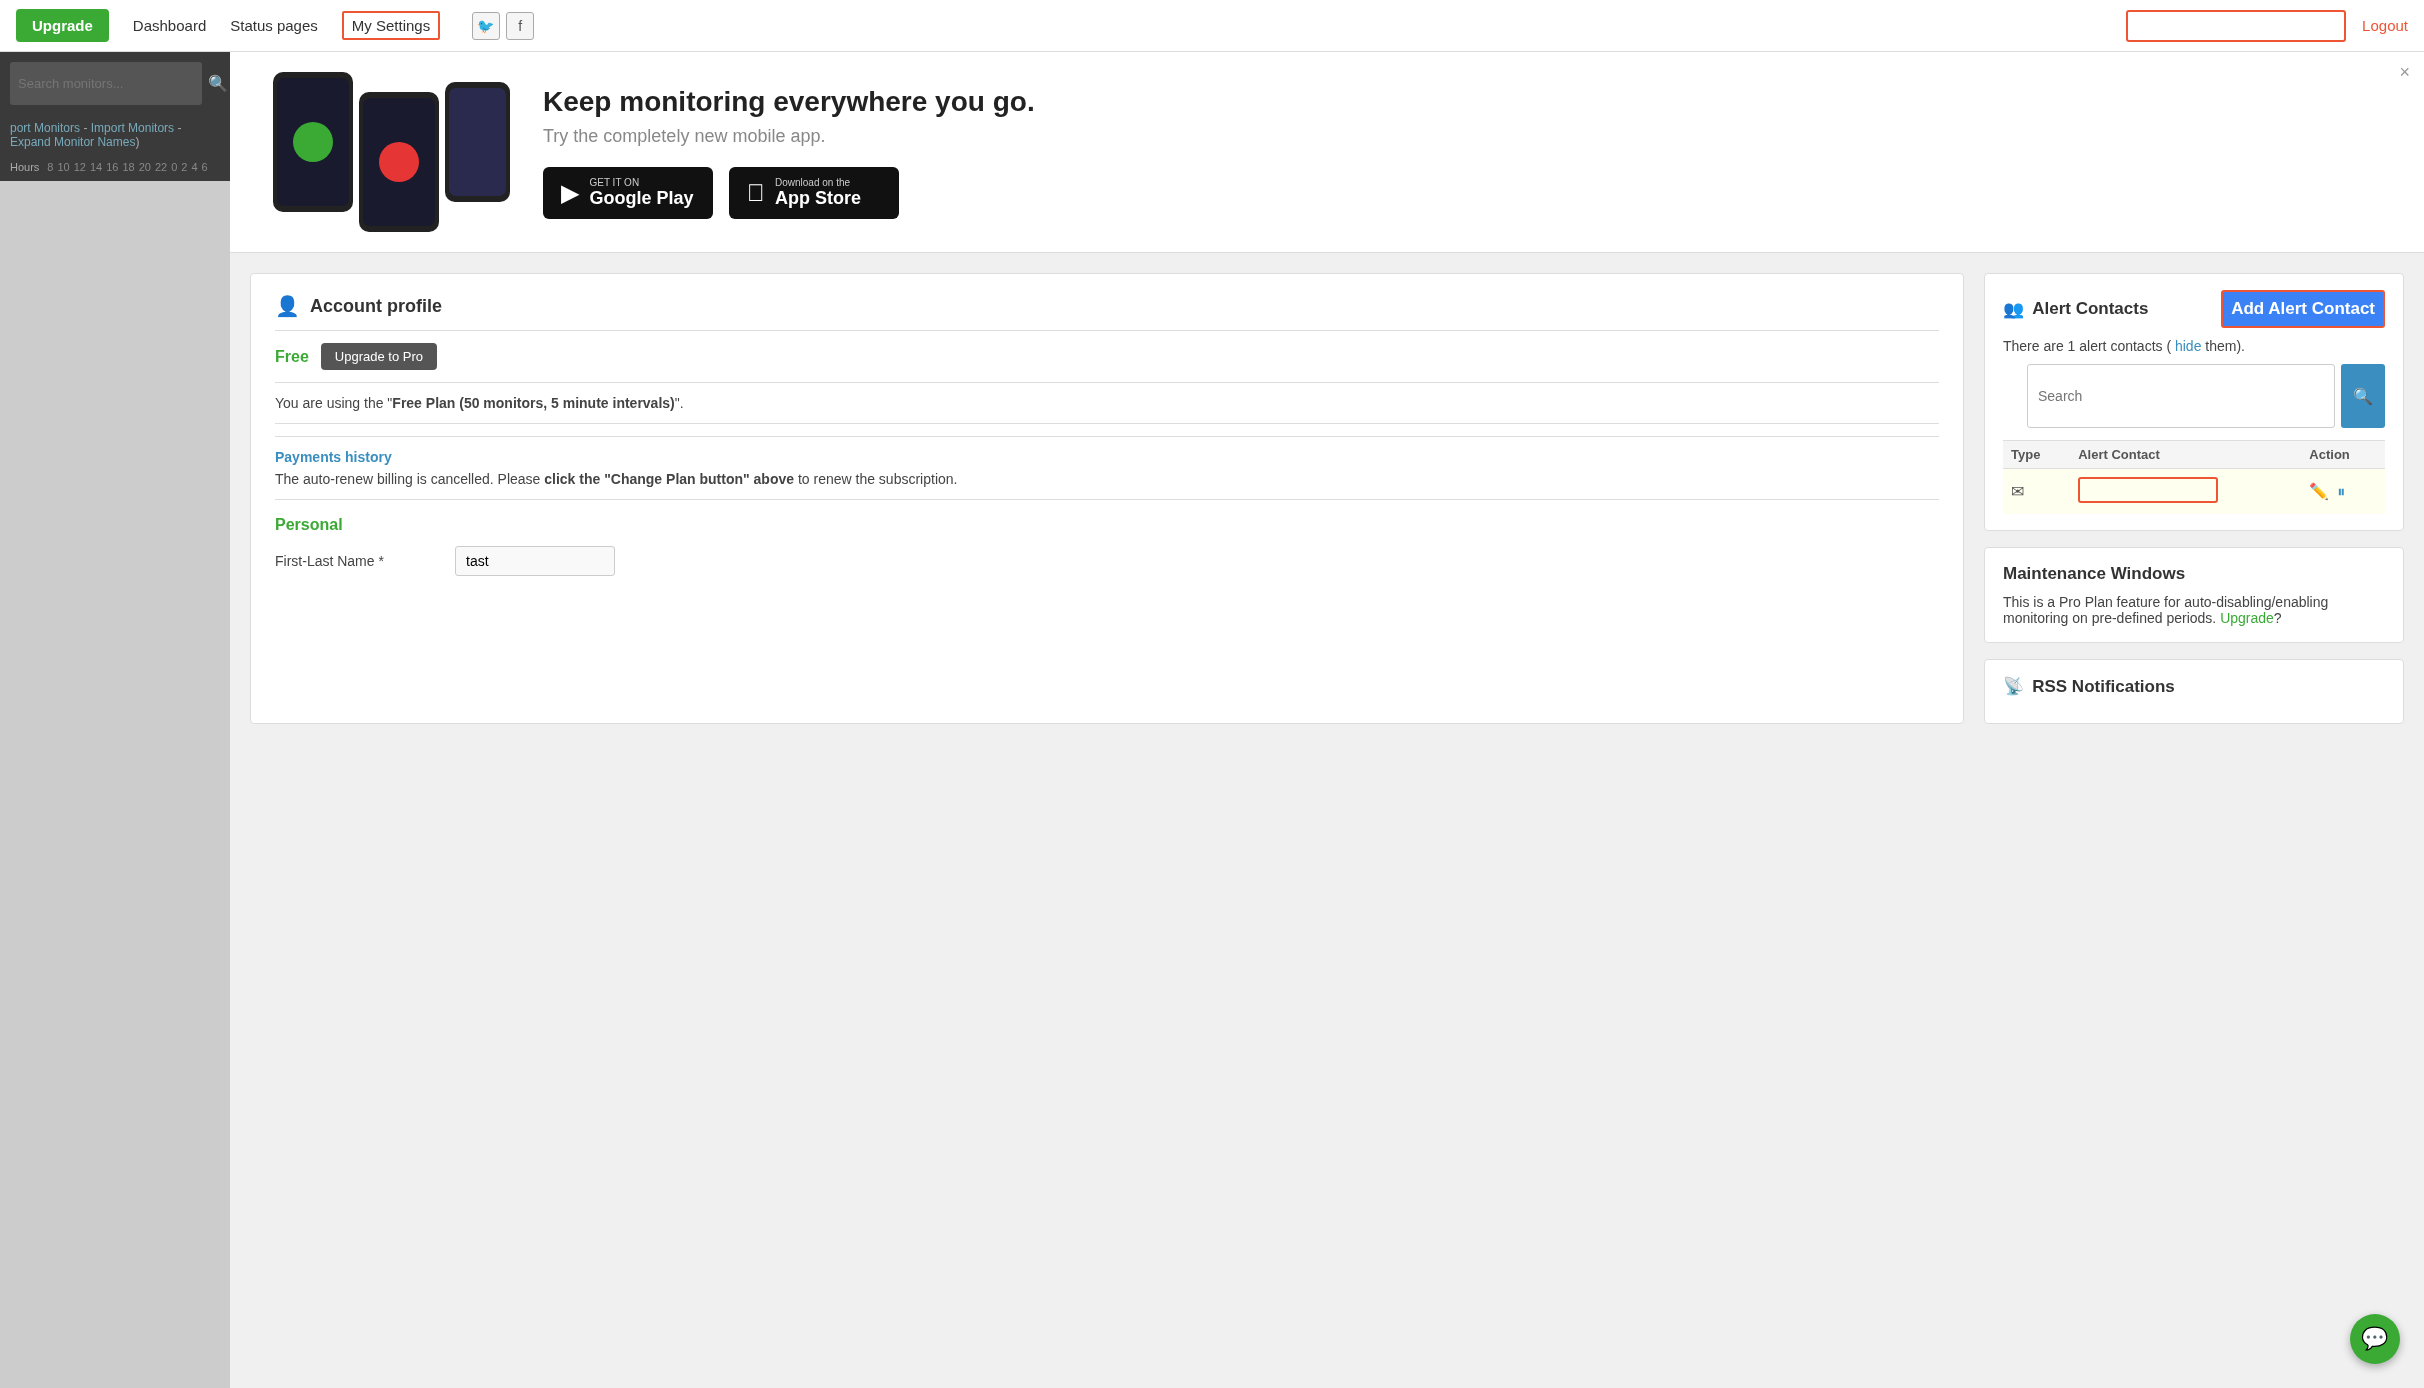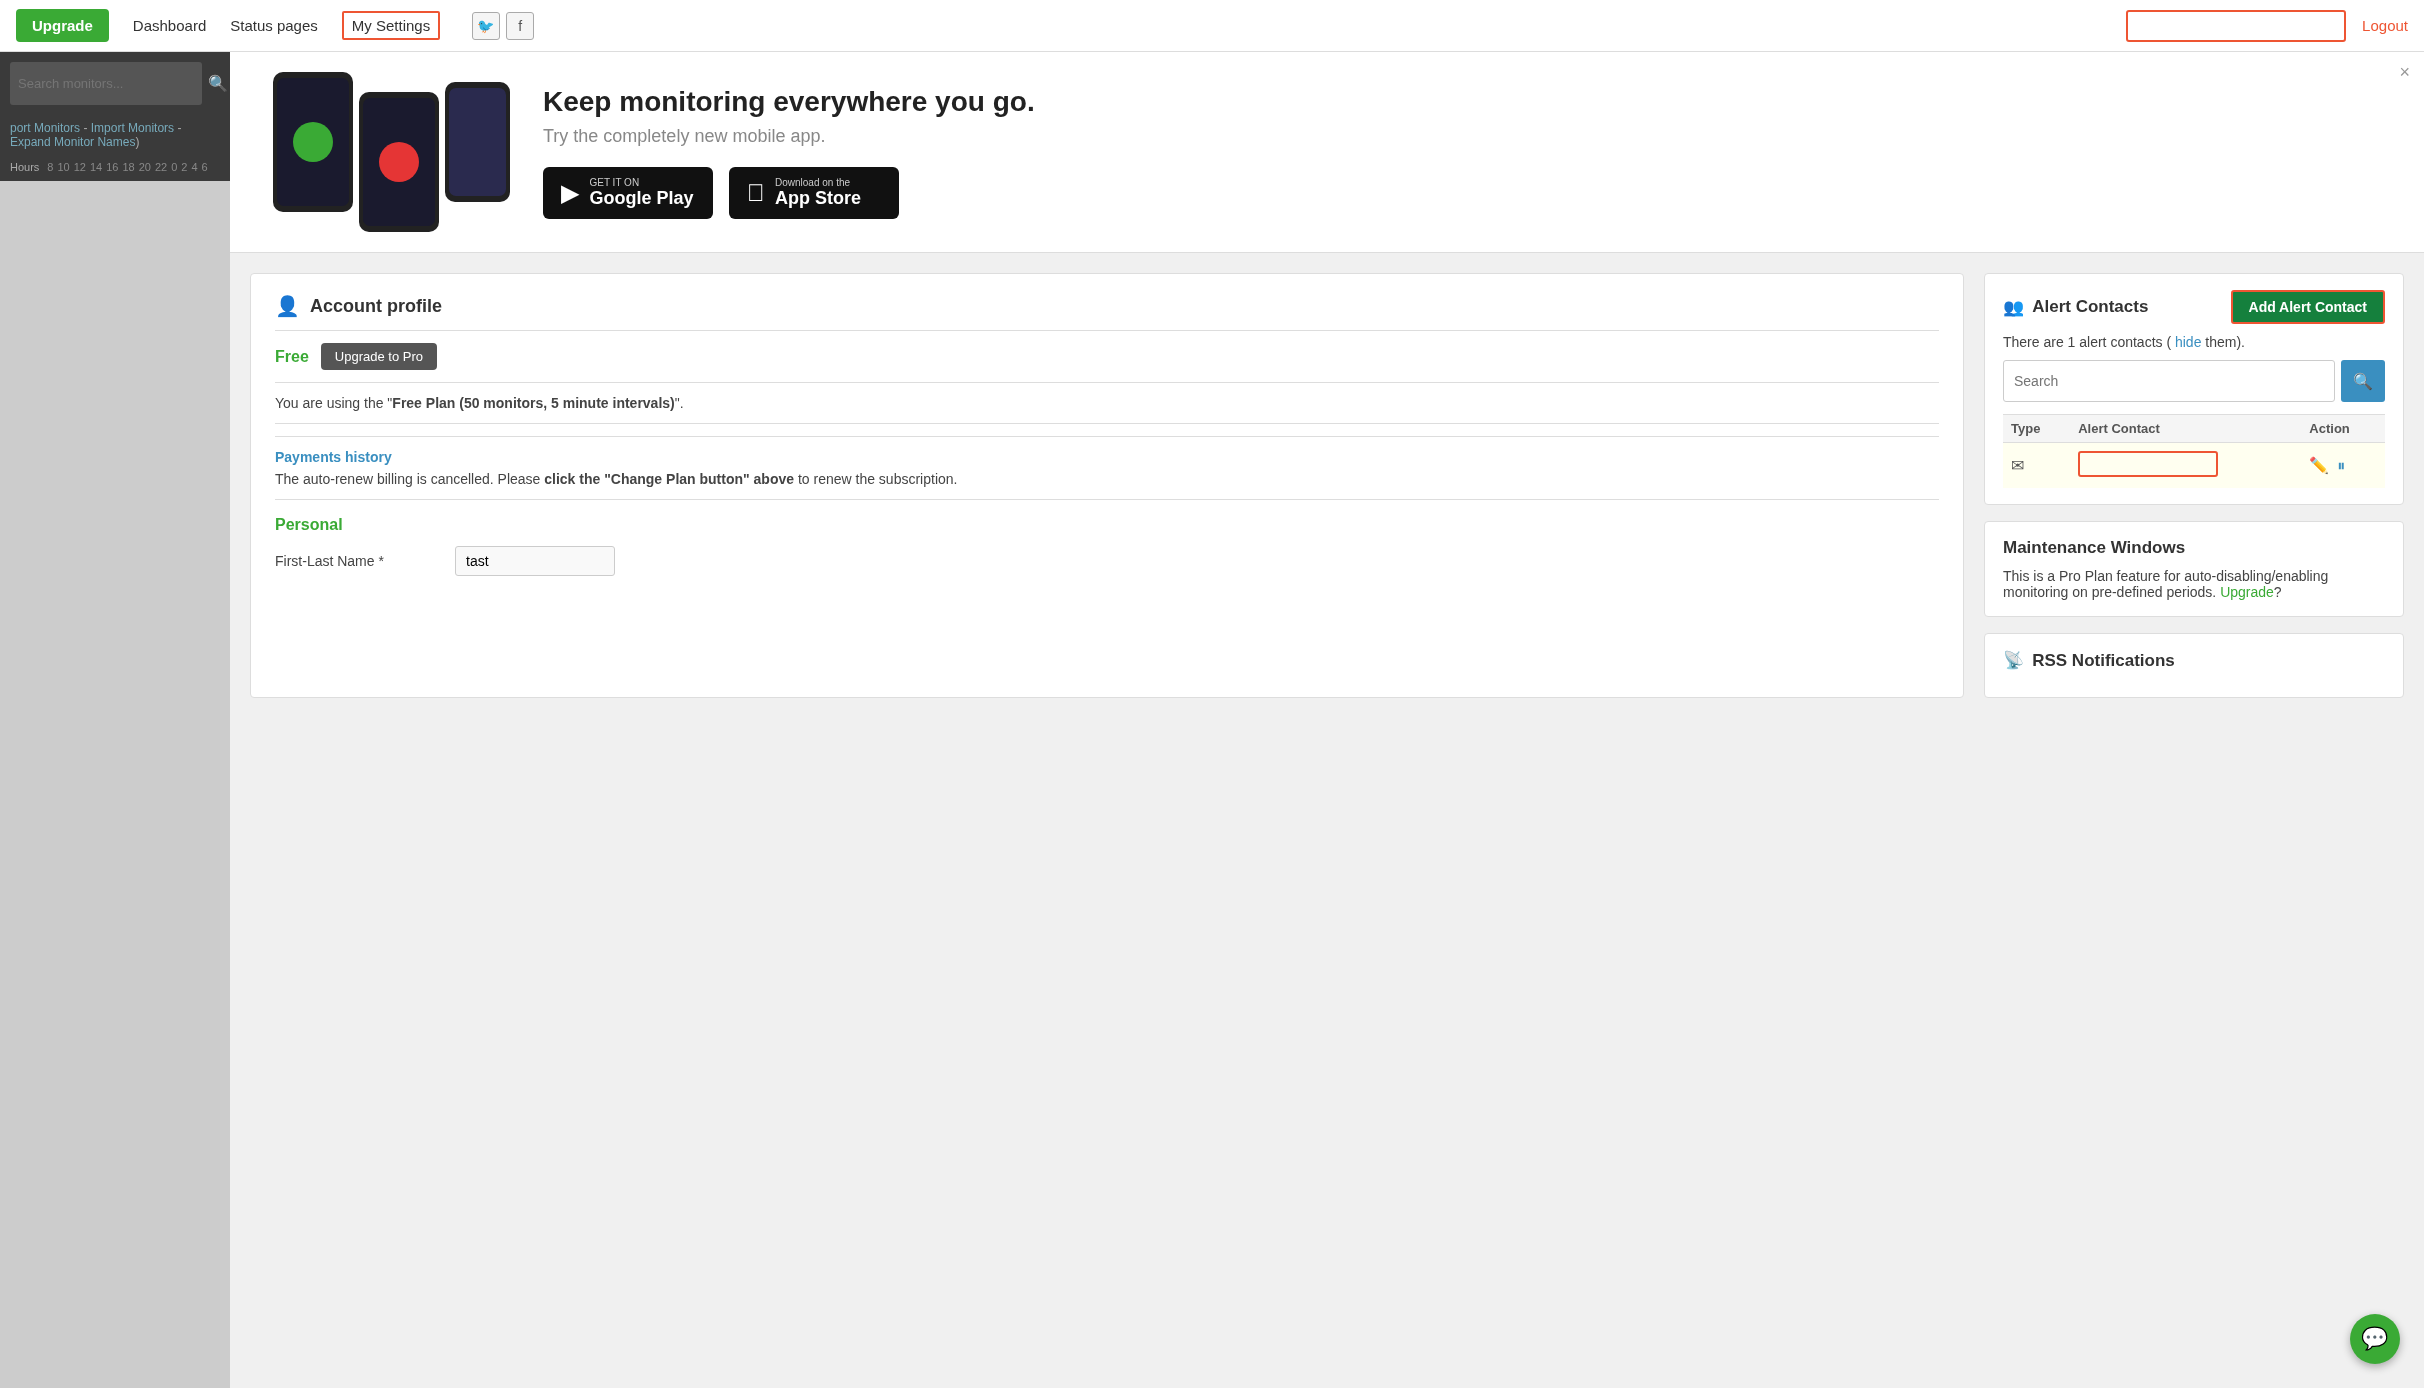--- a/index.html
+++ b/index.html
@@ -368,26 +368,26 @@
     }
     .right-card-title {
       display: flex;
       align-items: center;
       gap: 8px;
       font-size: 17px;
       font-weight: bold;
       color: #333;
     }
     .add-alert-btn {
-      background: #15803d;
+      background: #3b82f6;
       color: #fff;
       border: none;
       border-radius: 3px;
-      padding: 7px 16px;
-      font-size: 14px;
+      padding: 7px 8px;
+      font-size: 17px;
       font-weight: bold;
       cursor: pointer;
       border: 2px solid #e53;
     }
     .alert-info {
       font-size: 14px;
       color: #444;
       margin-bottom: 10px;
     }
     .alert-info a {
@@ -396,23 +396,24 @@
     }
     .alert-search-row {
       display: flex;
       gap: 6px;
       margin-bottom: 12px;
     }
     .alert-search-input {
       flex: 1;
       border: 1px solid #ccc;
       border-radius: 3px;
-      padding: 12px 10px;
+      padding: 23px 10px;
       font-size: 14px;
       outline: none;
+      margin-left: 24px;
     }
     .alert-search-btn {
       background: #3a8fc0;
       color: #fff;
       border: none;
       border-radius: 3px;
       padding: 6px 12px;
       cursor: pointer;
       font-size: 16px;
     }

